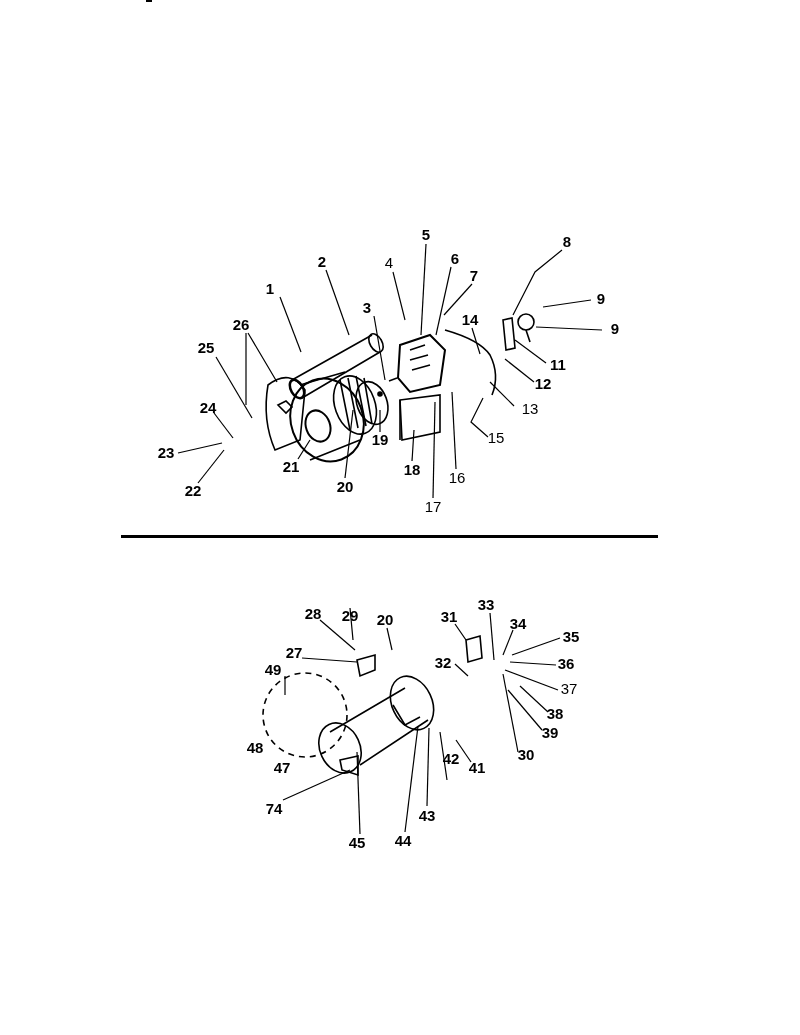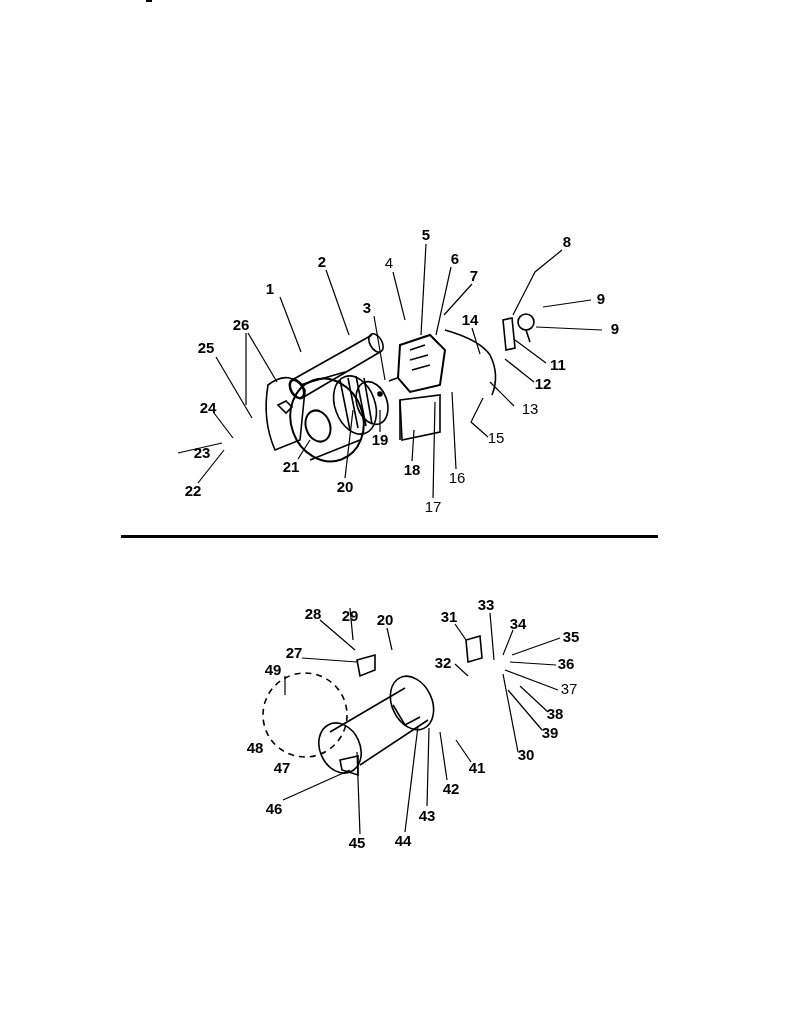--- a/index.html
+++ b/index.html
@@ -143,41 +143,41 @@
       <div class="lbl" style="left: 530px; top: 409px;">13</div>
       <div class="lbl bold" style="left: 470px; top: 320px;">14</div>
       <div class="lbl" style="left: 496px; top: 438px;">15</div>
       <div class="lbl" style="left: 457px; top: 478px;">16</div>
       <div class="lbl" style="left: 433px; top: 507px;">17</div>
       <div class="lbl bold" style="left: 412px; top: 470px;">18</div>
       <div class="lbl bold" style="left: 380px; top: 440px;">19</div>
       <div class="lbl bold" style="left: 345px; top: 487px;">20</div>
       <div class="lbl bold" style="left: 291px; top: 467px;">21</div>
       <div class="lbl bold" style="left: 193px; top: 491px;">22</div>
-      <div class="lbl bold" style="left: 166px; top: 453px; margin-left: 36px;">23</div>
+      <div class="lbl bold" style="left: 166px; top: 453px;">23</div>
       <div class="lbl bold" style="left: 208px; top: 408px;">24</div>
       <div class="lbl bold" style="left: 206px; top: 348px;">25</div>
       <div class="lbl bold" style="left: 241px; top: 325px;">26</div>
       <div class="lbl bold" style="left: 294px; top: 653px; text-align: right;">27</div>
       <div class="lbl bold" style="left: 313px; top: 614px;">28</div>
       <div class="lbl bold" style="left: 350px; top: 600px; margin-top: 16px;">29</div>
       <div class="lbl bold" style="left: 385px; top: 620px;">20</div>
       <div class="lbl bold" style="left: 449px; top: 617px;">31</div>
       <div class="lbl bold" style="left: 443px; top: 663px;">32</div>
       <div class="lbl bold" style="left: 486px; top: 605px;">33</div>
       <div class="lbl bold" style="left: 518px; top: 624px;">34</div>
       <div class="lbl bold" style="left: 571px; top: 637px;">35</div>
       <div class="lbl bold" style="left: 566px; top: 664px;">36</div>
       <div class="lbl" style="left: 569px; top: 689px;">37</div>
       <div class="lbl bold" style="left: 555px; top: 714px;">38</div>
       <div class="lbl bold" style="left: 550px; top: 733px;">39</div>
       <div class="lbl bold" style="left: 526px; top: 755px;">30</div>
       <div class="lbl bold" style="left: 477px; top: 768px;">41</div>
-      <div class="lbl bold" style="left: 451px; top: 789px;">42</div>
+      <div class="lbl bold" style="left: 451px; top: 759px;">42</div>
       <div class="lbl bold" style="left: 427px; top: 816px;">43</div>
       <div class="lbl bold" style="left: 403px; top: 841px;">44</div>
       <div class="lbl bold" style="left: 357px; top: 843px;">45</div>
-      <div class="lbl bold" style="left: 274px; top: 809px;">46</div>
+      <div class="lbl bold" style="left: 274px; top: 809px;">74</div>
       <div class="lbl bold" style="left: 282px; top: 768px;">47</div>
       <div class="lbl bold" style="left: 255px; top: 748px;">48</div>
       <div class="lbl bold" style="left: 273px; top: 670px;">49</div>
     </div>
 </div>
 
 </body></html>

